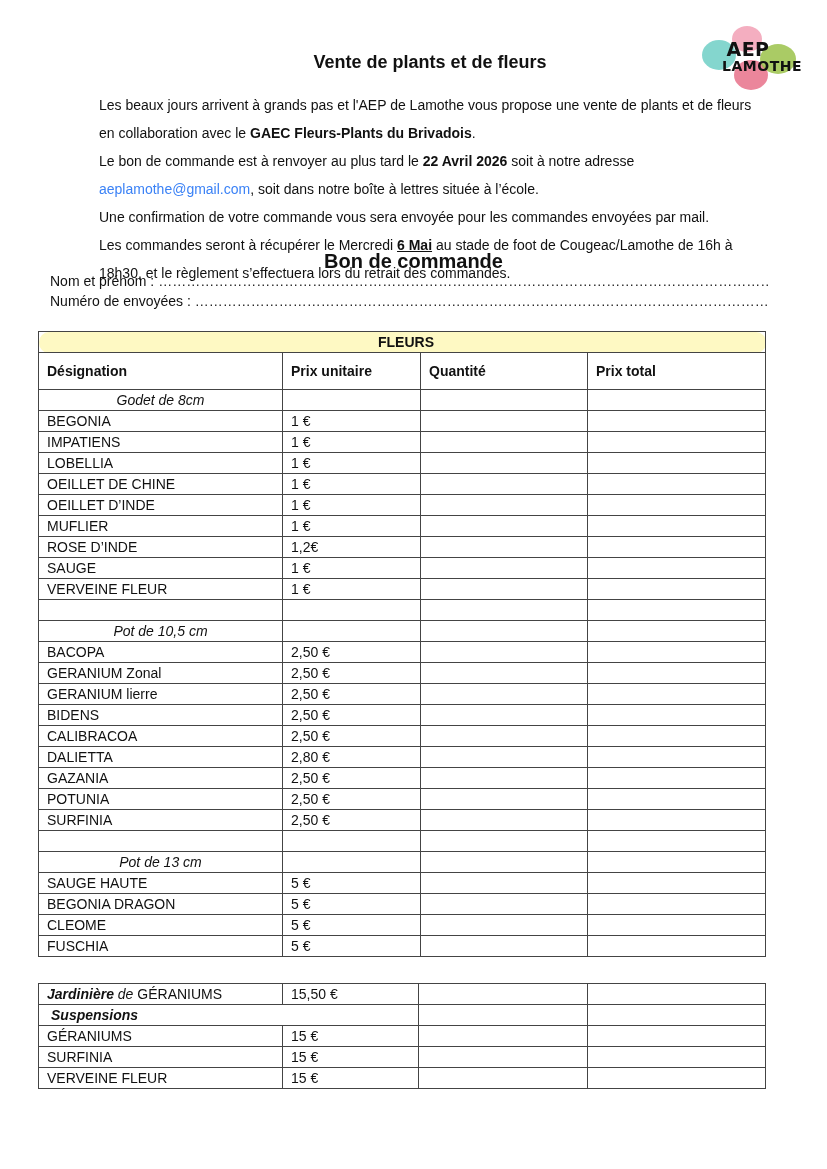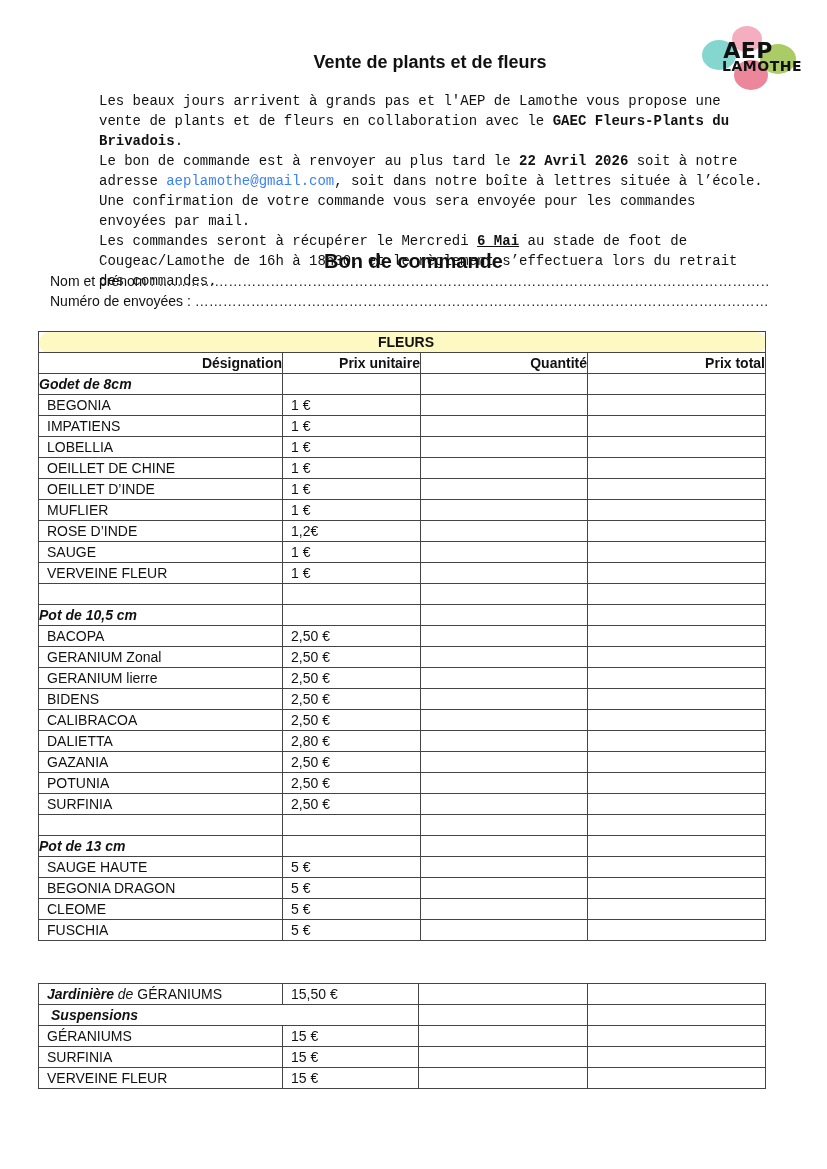--- a/index.html
+++ b/index.html
@@ -16,54 +16,54 @@
   .logo .text {
     position: absolute; left: 0; width: 108px; text-align: center;
     font-family: "DejaVu Sans", sans-serif; font-weight: bold; color: #111;
     letter-spacing: 0.5px;
   }
 
   .title {
     position: absolute; left: 0; width: 860px; top: 52px; text-align: center;
     font-size: 18px; font-weight: bold;
   }
-  .para { position: absolute; left: 50px; width: 720px; font-size: 14px; line-height: 20px; font-family: Liberation Mono, monospace; }
+  .para { position: absolute; left: 50px; width: 720px; font-size: 14px; line-height: 28px; }
   .para p { margin: 0; }
   .indent { padding-left: 49px; }
   .email { color: #3b82f6; }
   .u { text-decoration: underline; font-weight: bold; }
 
   .subtitle { position: absolute; left: 0; width: 827px; top: 250px; text-align: center; font-size: 20px; font-weight: bold; }
   .field { position: absolute; left: 50px; width: 720px; font-size: 14px; line-height: 20px; white-space: nowrap; overflow: hidden; }
   .field .dots { letter-spacing: 0px; color: #222; }
 
   table.grid {
     position: absolute; left: 38px; border-collapse: collapse; table-layout: fixed;
     font-size: 14px;
   }
   table.grid td, table.grid th {
     border: 1px solid #444; height: 20px; padding: 0 0 0 8px; line-height: 20px;
     white-space: nowrap; overflow: hidden;
   }
-  table.grid th { font-weight: bold; text-align: right; padding: 0; }
+  table.grid th { font-weight: bold; text-align: left; padding: 8px; }
   .band { background: #fef9c3; font-weight: bold; text-align: center; border-radius: 10px; }
-  .section { font-style: italic; font-weight: bold; text-align: left; padding: 0 !important; }
+  .section { font-style: italic; font-weight: normal; text-align: center; padding: 0 !important; }
   .section-left { font-style: italic; font-weight: bold; padding-left: 12px !important; margin-left: 44px; }
 </style>
 </head>
 <body>
 
 <div class="page">
 
   <div class="logo">
     <div class="hand" style="left:8px;top:18px;width:34px;height:30px;background:#6fcfc6;"></div>
     <div class="hand" style="left:38px;top:4px;width:30px;height:26px;background:#f2a0b5;"></div>
     <div class="hand" style="left:40px;top:38px;width:34px;height:30px;background:#e8718a;"></div>
     <div class="hand" style="left:66px;top:22px;width:36px;height:30px;background:#9bc24a;"></div>
-    <div class="text" style="top:16px;font-size:22px;">AEP</div>
+    <div class="text" style="top:16px;font-size:19px;">AEP</div>
     <div class="text" style="top:36px;font-size:14px;text-align:right;">LAMOTHE</div>
   </div>
 
   <div class="title">Vente de plants et de fleurs</div>
 
   <div class="para" style="top:91px;">
     <p class="indent"><span>Les beaux jours arrivent à grands pas et l'AEP de Lamothe vous propose une vente de plants et de fleurs en collaboration avec le </span><b>GAEC Fleurs-Plants du Brivadois</b><span>.</span></p>
     <p class="indent"><span>Le bon de commande est à renvoyer au plus tard le </span><b>22 Avril  2026</b><span> soit à notre adresse </span><span class="email">aeplamothe@gmail.com</span><span>, soit dans notre boîte à lettres située à l’école.</span></p>
     <p class="indent">Une confirmation de votre commande vous sera envoyée pour les commandes envoyées par mail.</p>
     <p class="indent"><span> Les commandes seront à récupérer le Mercredi </span><span class="u">6 Mai</span><span> au stade de foot de Cougeac/Lamothe de 16h à 18h30, et le règlement s’effectuera lors du retrait des commandes.</span></p>

